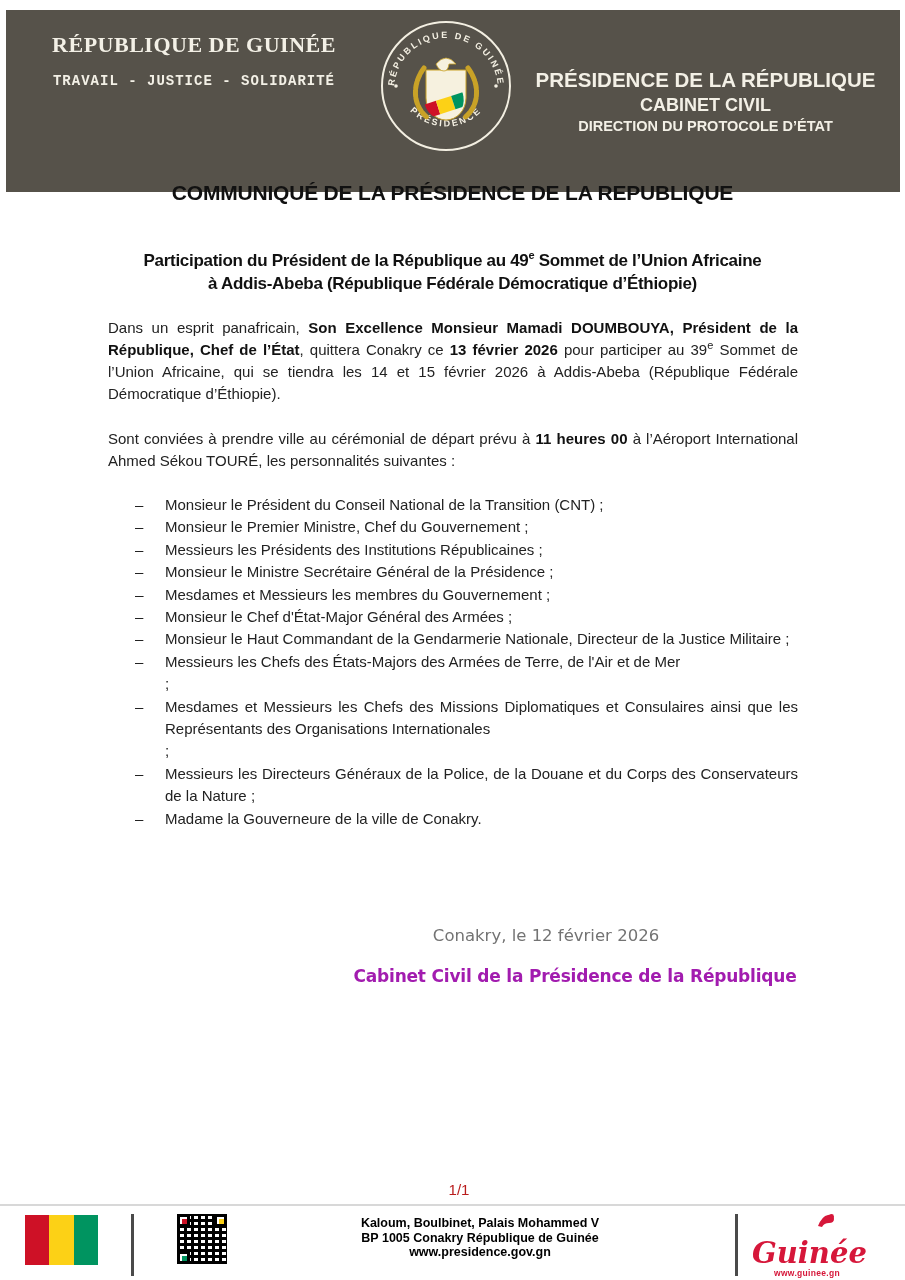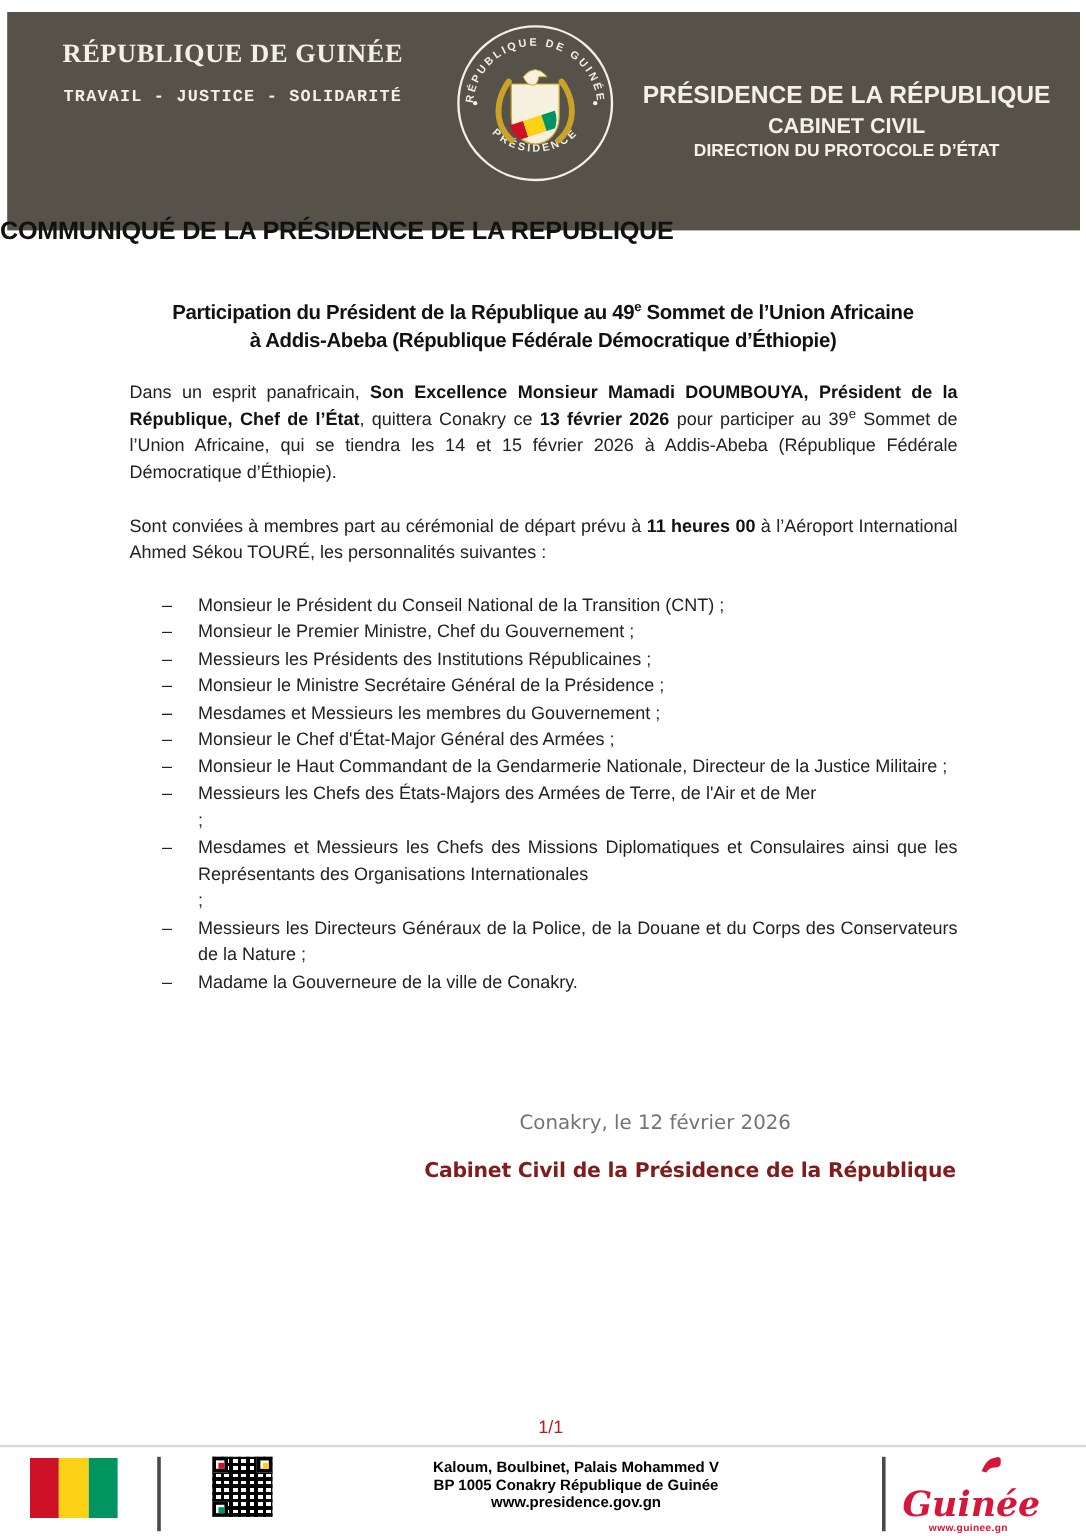--- a/index.html
+++ b/index.html
@@ -14,42 +14,42 @@
     color:#f3f0e6;font-family:"Liberation Serif",serif;font-weight:bold;}
   .band-left .l1{font-size:22px;letter-spacing:.5px;}
   .band-left .l2{font-size:14px;letter-spacing:1px;margin-top:15px;font-family:Liberation Mono, monospace;}
   .band-right{position:absolute;right:22px;top:26px;width:345px;text-align:center;
     color:#f3f0e6;font-family:Liberation Sans, sans-serif;font-weight:bold;margin-top:32px;}
   .band-right .r1{font-size:20.5px;}
   .band-right .r2{font-size:18px;margin-top:3px;}
   .band-right .r3{font-size:14.5px;margin-top:2px;}
   .seal{position:absolute;left:372px;top:8px;width:136px;height:136px;}
   
-  .doc-title{position:absolute;left:0;top:181px;width:905px;text-align:left;
+  .doc-title{position:absolute;left:0;top:181px;width:905px;text-align:center;
     font-weight:bold;font-size:21px;letter-spacing:-.2px;color:#111;}
   .doc-subtitle{position:absolute;left:0;top:249px;width:905px;text-align:center;
     font-weight:bold;font-size:17px;letter-spacing:-.3px;line-height:23px;color:#111;}
   .doc-subtitle .ln{white-space:nowrap;}
   sup{font-size:11px;vertical-align:super;line-height:0;}
   .content{position:absolute;left:108px;width:690px;}
   .para{font-size:15px;line-height:22px;text-align:justify;color:#222;}
   #para1{top:317px;}
   #para2{top:428px;}
   b.b{font-weight:bold;color:#111;}
   .list{top:494px;}
   .list ul{list-style:none;margin:0;padding:0;}
   .list li{position:relative;padding-left:57px;font-size:15px;line-height:22.4px;
     text-align:justify;color:#222;}
   .list .marker{position:absolute;left:27px;top:0;}
   .list .itxt{white-space:pre-line;}
   .date-line{position:absolute;top:926px;left:546px;transform:translateX(-50%);
     font-family:"DejaVu Sans",sans-serif;font-size:16.5px;white-space:nowrap;color:#737373;}
   .signature{position:absolute;top:966px;left:575px;transform:translateX(-50%);
     font-family:"DejaVu Sans",sans-serif;font-weight:bold;font-size:17px;
-    letter-spacing:-.2px;white-space:nowrap;color:#7f1d1d;}
+    letter-spacing:-.2px;white-space:nowrap;color:#a21caf;}
   .pagenum{position:absolute;top:1181px;left:459px;transform:translateX(-50%);
     font-size:15px;color:#b91c1c;}
   
   .footer-divider{position:absolute;left:0;right:0;top:1204px;height:2px;background:#d8d8d8;}
   .flag{position:absolute;left:25px;top:1215px;width:73px;height:50px;display:flex;}
   .flag div{flex:1;}
   .vdiv{position:absolute;top:1214px;width:3px;height:62px;background:#4a4a4a;}
   #vdiv1{left:131px;}
   #vdiv2{left:735px;}
   .qr{position:absolute;left:177px;top:1214px;width:50px;height:50px;background:
@@ -120,21 +120,21 @@
 
   <div class="doc-title">COMMUNIQUÉ DE LA PRÉSIDENCE DE LA REPUBLIQUE</div>
 
   <div class="doc-subtitle">
     <div class="ln"><span>Participation du Président de la République au 49</span><sup>e</sup><span> Sommet de l’Union Africaine</span></div>
     <div class="ln">à Addis-Abeba (République Fédérale Démocratique d’Éthiopie)</div>
   </div>
 
   <div class="content para" id="para1" style="position:absolute;"><span>Dans un esprit panafricain, </span><b class="b">Son Excellence Monsieur Mamadi DOUMBOUYA, Président de la République, Chef de l’État</b><span>, quittera Conakry ce </span><b class="b">13 février 2026</b><span> pour participer au 39</span><sup>e</sup><span> Sommet de l’Union Africaine, qui se tiendra les 14 et 15 février 2026 à Addis-Abeba (République Fédérale Démocratique d’Éthiopie).</span></div>
 
-  <div class="content para" id="para2" style="position:absolute;"><span>Sont conviées à membres part au cérémonial de départ prévu à </span><b class="b">11 heures 00</b><span> à l’Aéroport International Ahmed Sékou TOURÉ, les personnalités suivantes :</span></div>
+  <div class="content para" id="para2" style="position:absolute;"><span>Sont conviées à prendre ville au cérémonial de départ prévu à </span><b class="b">11 heures 00</b><span> à l’Aéroport International Ahmed Sékou TOURÉ, les personnalités suivantes :</span></div>
 
   <div class="content list" style="position:absolute;">
     <ul>
       <li><span class="marker">–</span><span class="itxt">Monsieur le Président du Conseil National de la Transition (CNT) ;</span></li>
       <li><span class="marker">–</span><span class="itxt">Monsieur le Premier Ministre, Chef du Gouvernement ;</span></li>
       <li><span class="marker">–</span><span class="itxt">Messieurs les Présidents des Institutions Républicaines ;</span></li>
       <li><span class="marker">–</span><span class="itxt">Monsieur le Ministre Secrétaire Général de la Présidence ;</span></li>
       <li><span class="marker">–</span></li>
       <li><span class="marker">–</span><span class="itxt">Mesdames et Messieurs les membres du Gouvernement ;</span></li>
       <li><span class="marker">–</span><span class="itxt">Monsieur le Chef d'État-Major Général des Armées ;</span></li>

